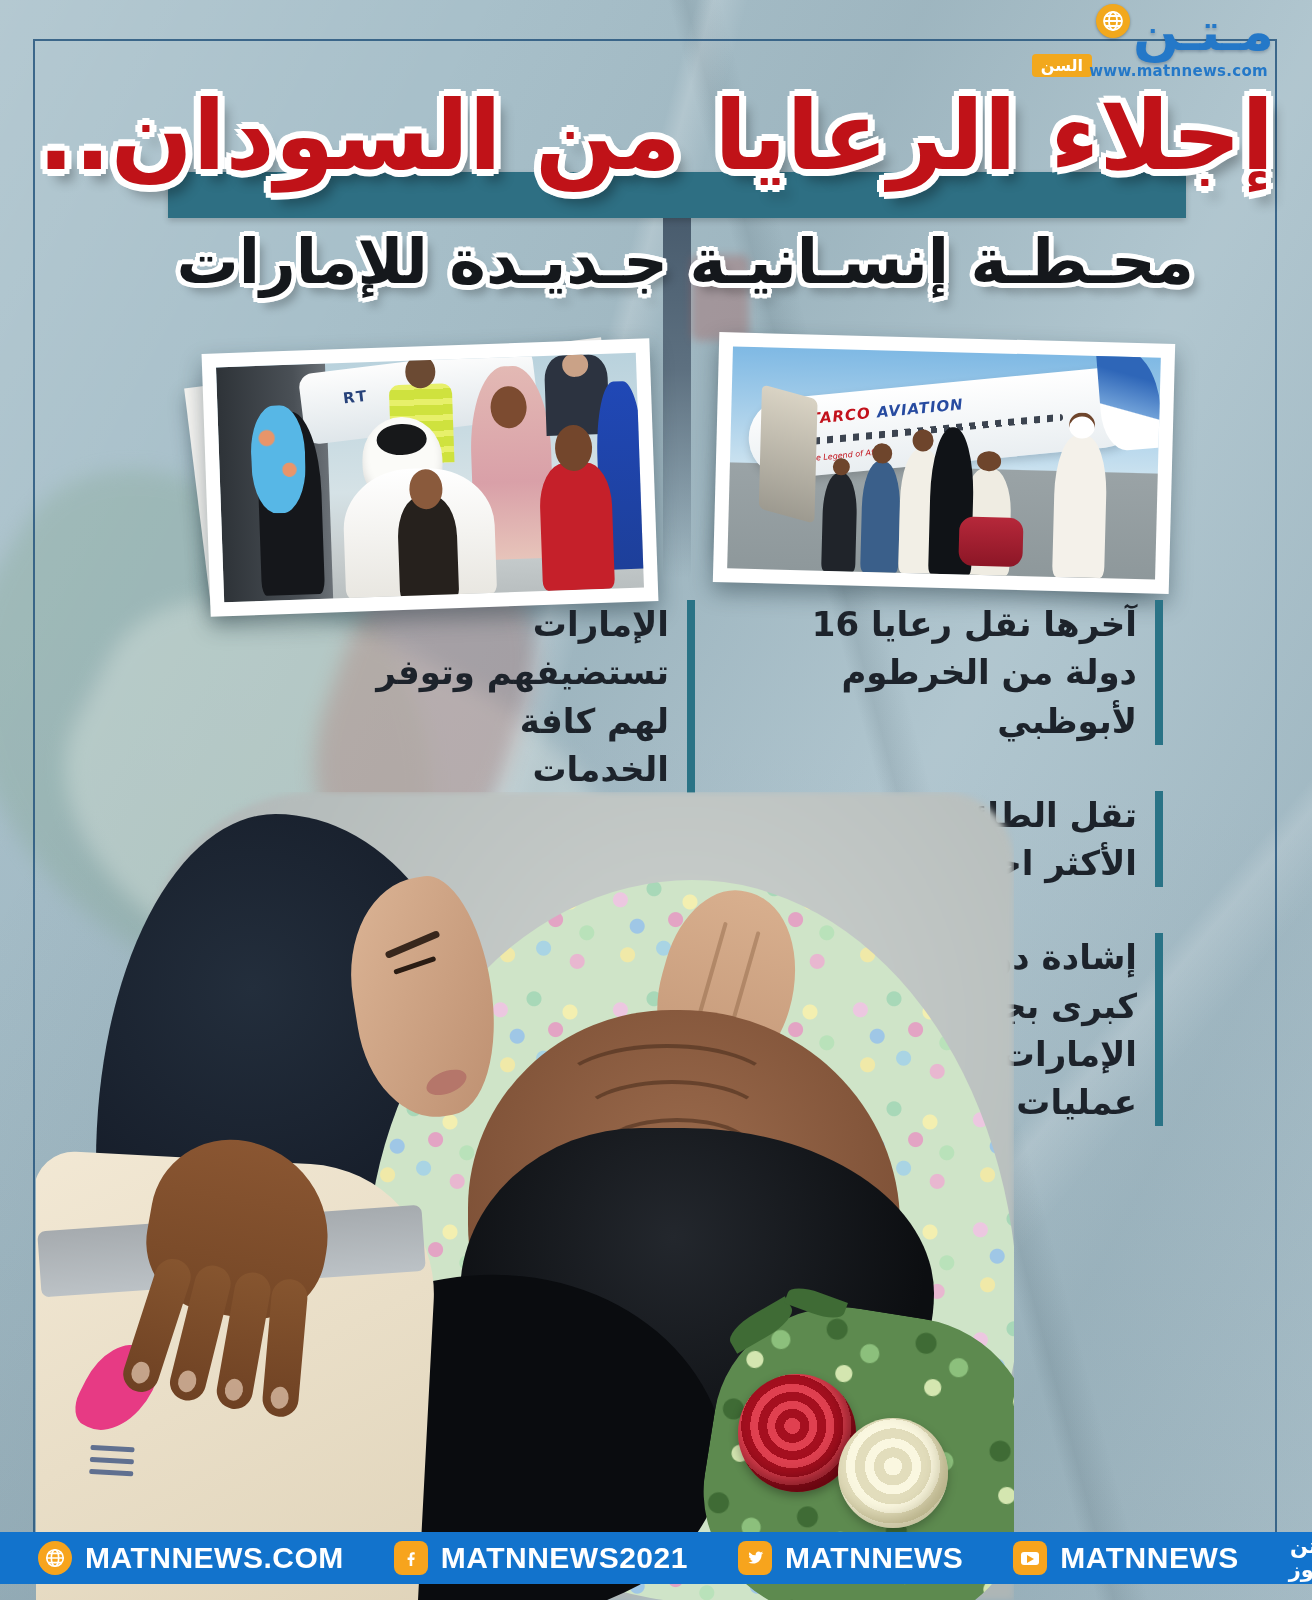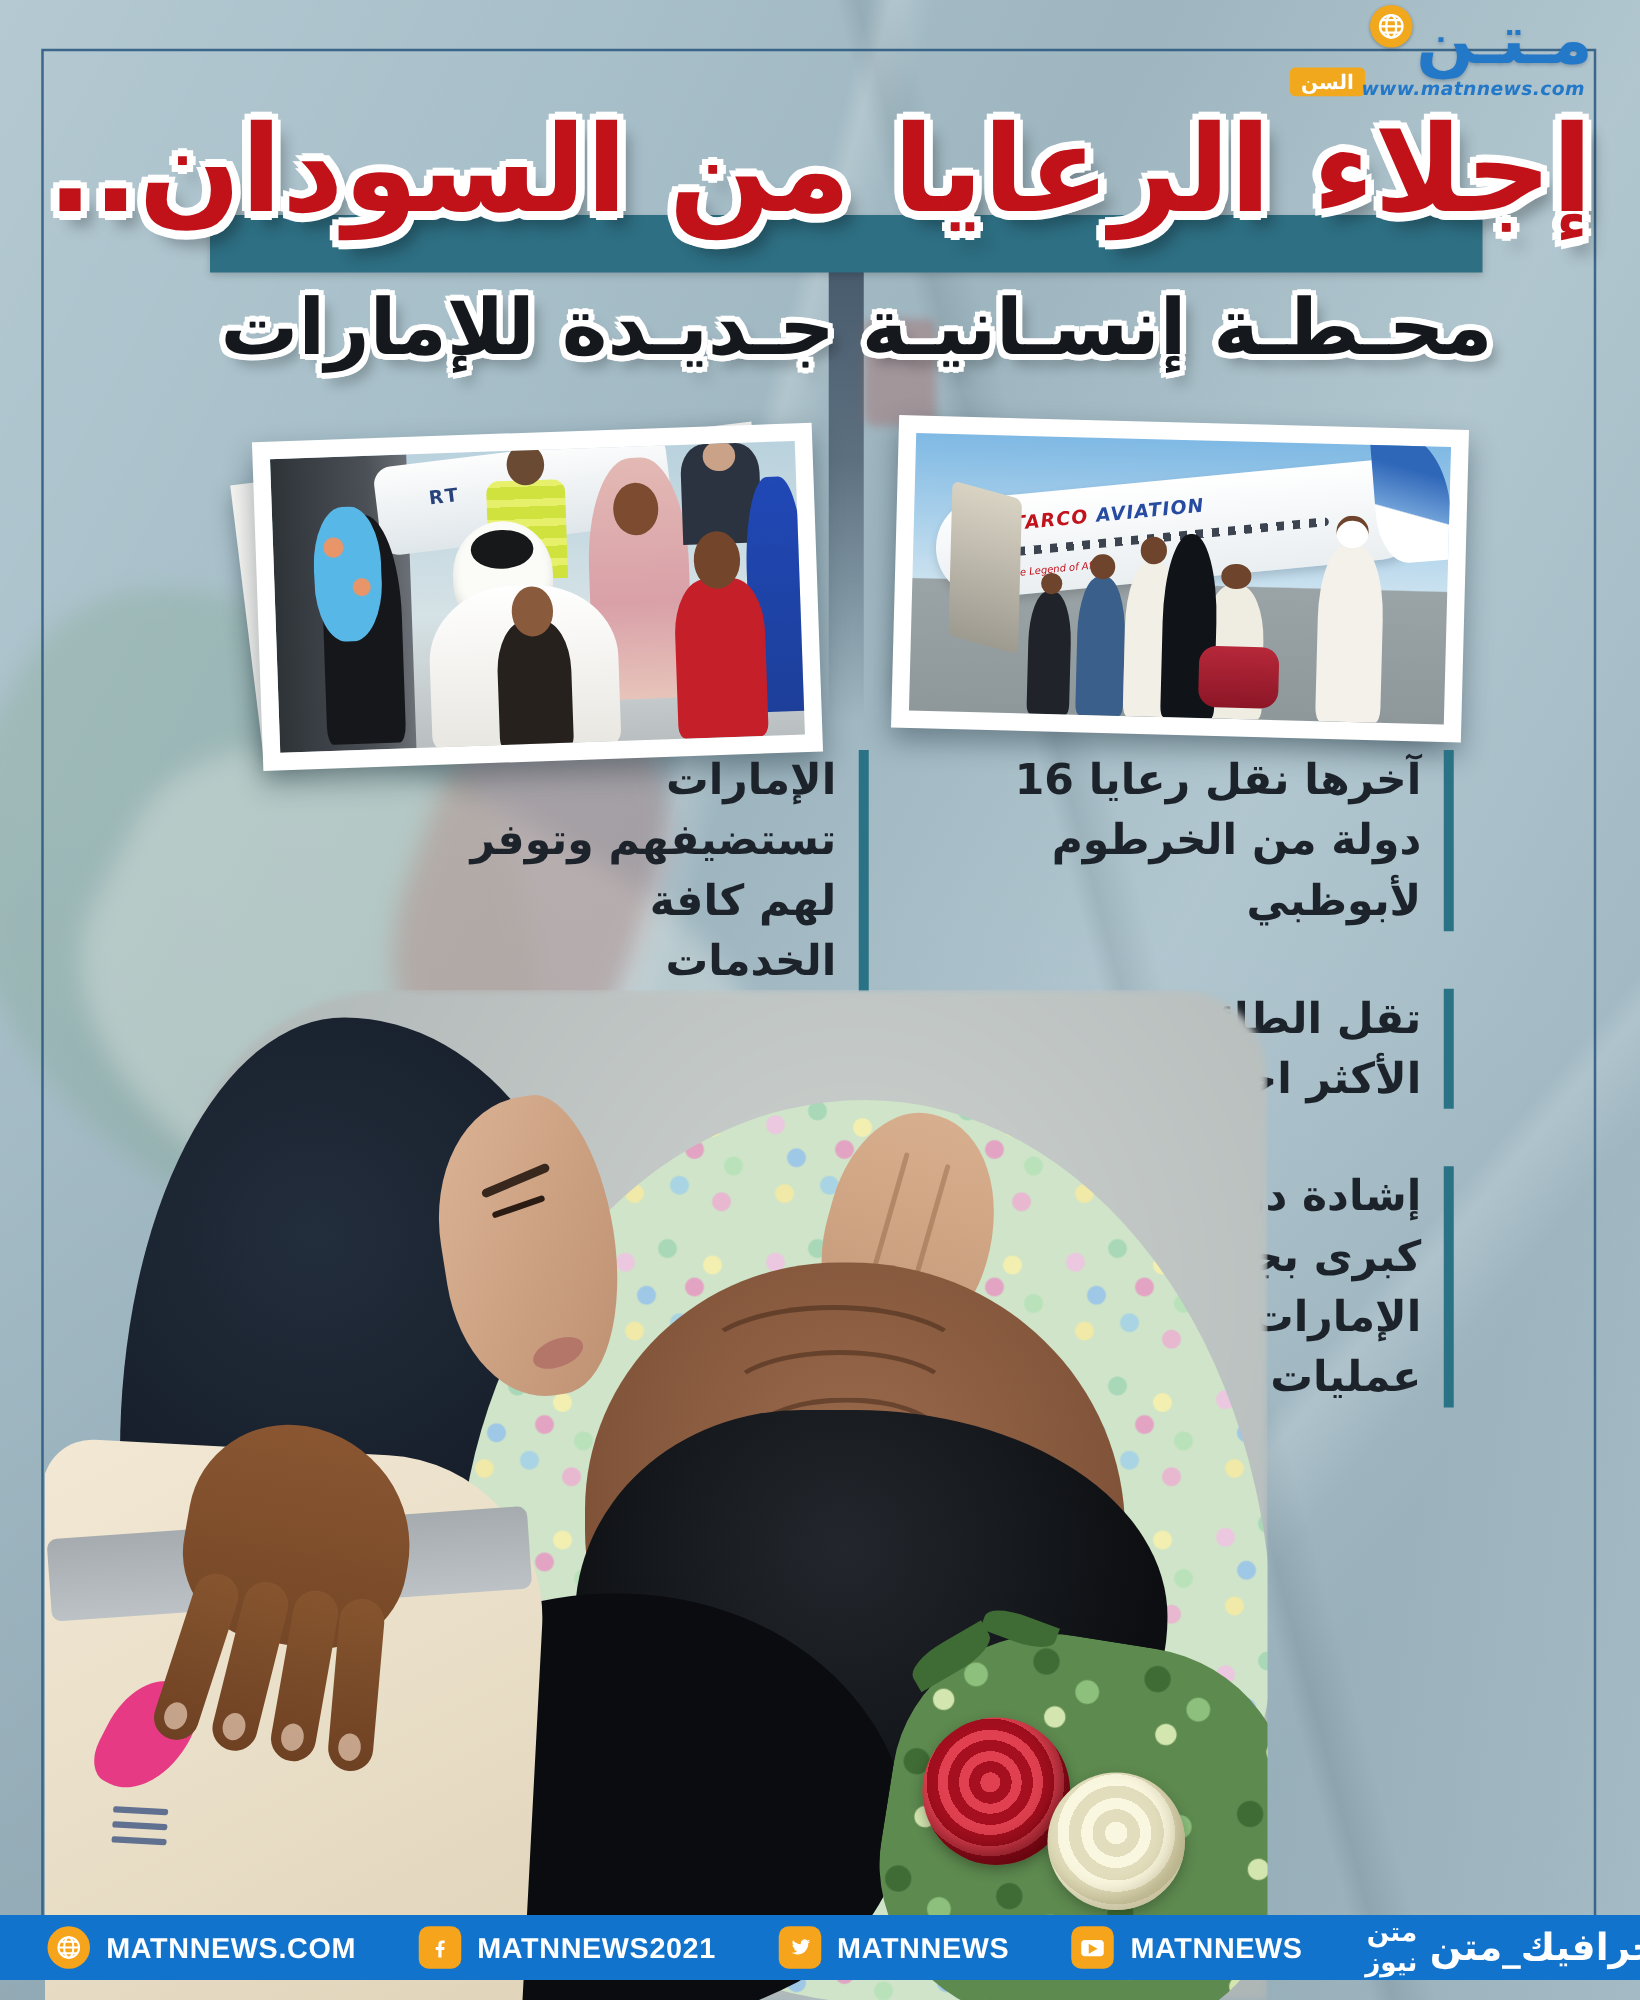--- a/index.html
+++ b/index.html
@@ -32,21 +32,21 @@
   
   .frame{position:absolute;left:33px;top:39px;right:35px;bottom:38px;border:2px solid #27567e;opacity:.85;}
   
   .logo{position:absolute;right:24px;top:4px;width:250px;height:86px;text-align:center;}
   .logo-word{position:absolute;right:14px;top:-4px;font-size:54px;font-weight:bold;color:#2478c8;direction:rtl;
     text-shadow:0 2px 3px rgba(20,40,70,.25);}
   .logo-globe{position:absolute;right:158px;top:0px;width:34px;height:34px;border-radius:50%;
     background:#f2a81d;display:flex;align-items:center;justify-content:center;box-shadow:0 1px 3px rgba(0,0,0,.3);}
   .logo-badge{position:absolute;right:196px;top:50px;background:#f2a81d;color:#fff;font-size:16px;font-weight:bold;
     padding:2px 9px;border-radius:4px;direction:rtl;}
-  .logo-url{position:absolute;right:20px;top:58px;font-size:15px;font-weight:bold;color:#2478c8;letter-spacing:.3px;font-style:italic;}
+  .logo-url{position:absolute;right:20px;top:58px;font-size:15px;font-weight:bold;color:#2478c8;letter-spacing:.3px;}
   
   .title-bar{position:absolute;left:168px;top:172px;width:1018px;height:46px;background:#2e6f83;box-shadow:0 3px 6px rgba(0,0,0,.18);}
   .title{position:absolute;left:0;right:0;top:84px;text-align:center;direction:rtl;
     font-size:96px;font-weight:bold;color:#c01218;line-height:1.1;
     text-shadow:-5px -5px 0 #fff,5px -5px 0 #fff,-5px 5px 0 #fff,5px 5px 0 #fff,-7px 0 0 #fff,7px 0 0 #fff,0 -7px 0 #fff,0 7px 0 #fff,9px 12px 12px rgba(0,0,0,.30);}
   .subtitle{position:absolute;right:118px;top:226px;direction:rtl;
     font-size:62px;font-weight:bold;color:#15181c;line-height:1.15;
     text-shadow:-4px -4px 0 #fff,4px -4px 0 #fff,-4px 4px 0 #fff,4px 4px 0 #fff,-5px 0 0 #fff,5px 0 0 #fff,0 -5px 0 #fff,0 5px 0 #fff,7px 9px 10px rgba(0,0,0,.28);}
   
   .card-back{position:absolute;background:#f6f5f2;box-shadow:0 8px 18px rgba(20,40,50,.35);}
@@ -167,21 +167,21 @@
   .col-left{right:617px;top:600px;width:320px;}
   .bullet{direction:rtl;text-align:right;font-weight:bold;color:#1d232b;font-size:34px;line-height:1.42;
     border-right:8px solid #2a7386;padding-right:18px;margin-bottom:46px;}
   .b-w375{width:364px;} .b-w330{width:330px;} .b-w300{width:272px;} .b-w305{width:294px;}
   
   .footer{position:absolute;left:0;top:1532px;width:1312px;height:52px;background:#1273cc;z-index:20;
     display:flex;align-items:center;padding:0 0 0 38px;box-sizing:border-box;}
   .f-item{display:flex;align-items:center;gap:13px;margin-right:50px;}
   .f-icon{width:34px;height:34px;border-radius:8px;background:#f7a41d;display:flex;align-items:center;justify-content:center;flex:0 0 auto;}
   .f-icon.globe{border-radius:50%;}
-  .f-label{color:#fff;font-weight:bold;font-size:23px;letter-spacing:.5px;font-family:"Liberation Sans","DejaVu Sans",sans-serif;}
+  .f-label{color:#fff;font-weight:bold;font-size:30px;letter-spacing:.5px;font-family:"Liberation Sans","DejaVu Sans",sans-serif;}
   .f-brand{color:#fff;font-size:21px;font-weight:bold;direction:rtl;margin-right:10px;}
   .f-hash{margin-left:auto;margin-right:46px;color:#fff;font-size:30px;font-weight:bold;direction:rtl;}
   .yt-inner{width:18px;height:13px;background:#fff;border-radius:3px;position:relative;}
   .yt-inner:after{content:"";position:absolute;left:6px;top:3px;border-left:7px solid #f7a41d;border-top:4px solid transparent;border-bottom:4px solid transparent;}
 </style>
 </head>
 <body>
 
 <div class="bg"></div>
 <div class="flag-fold ff1"></div>

